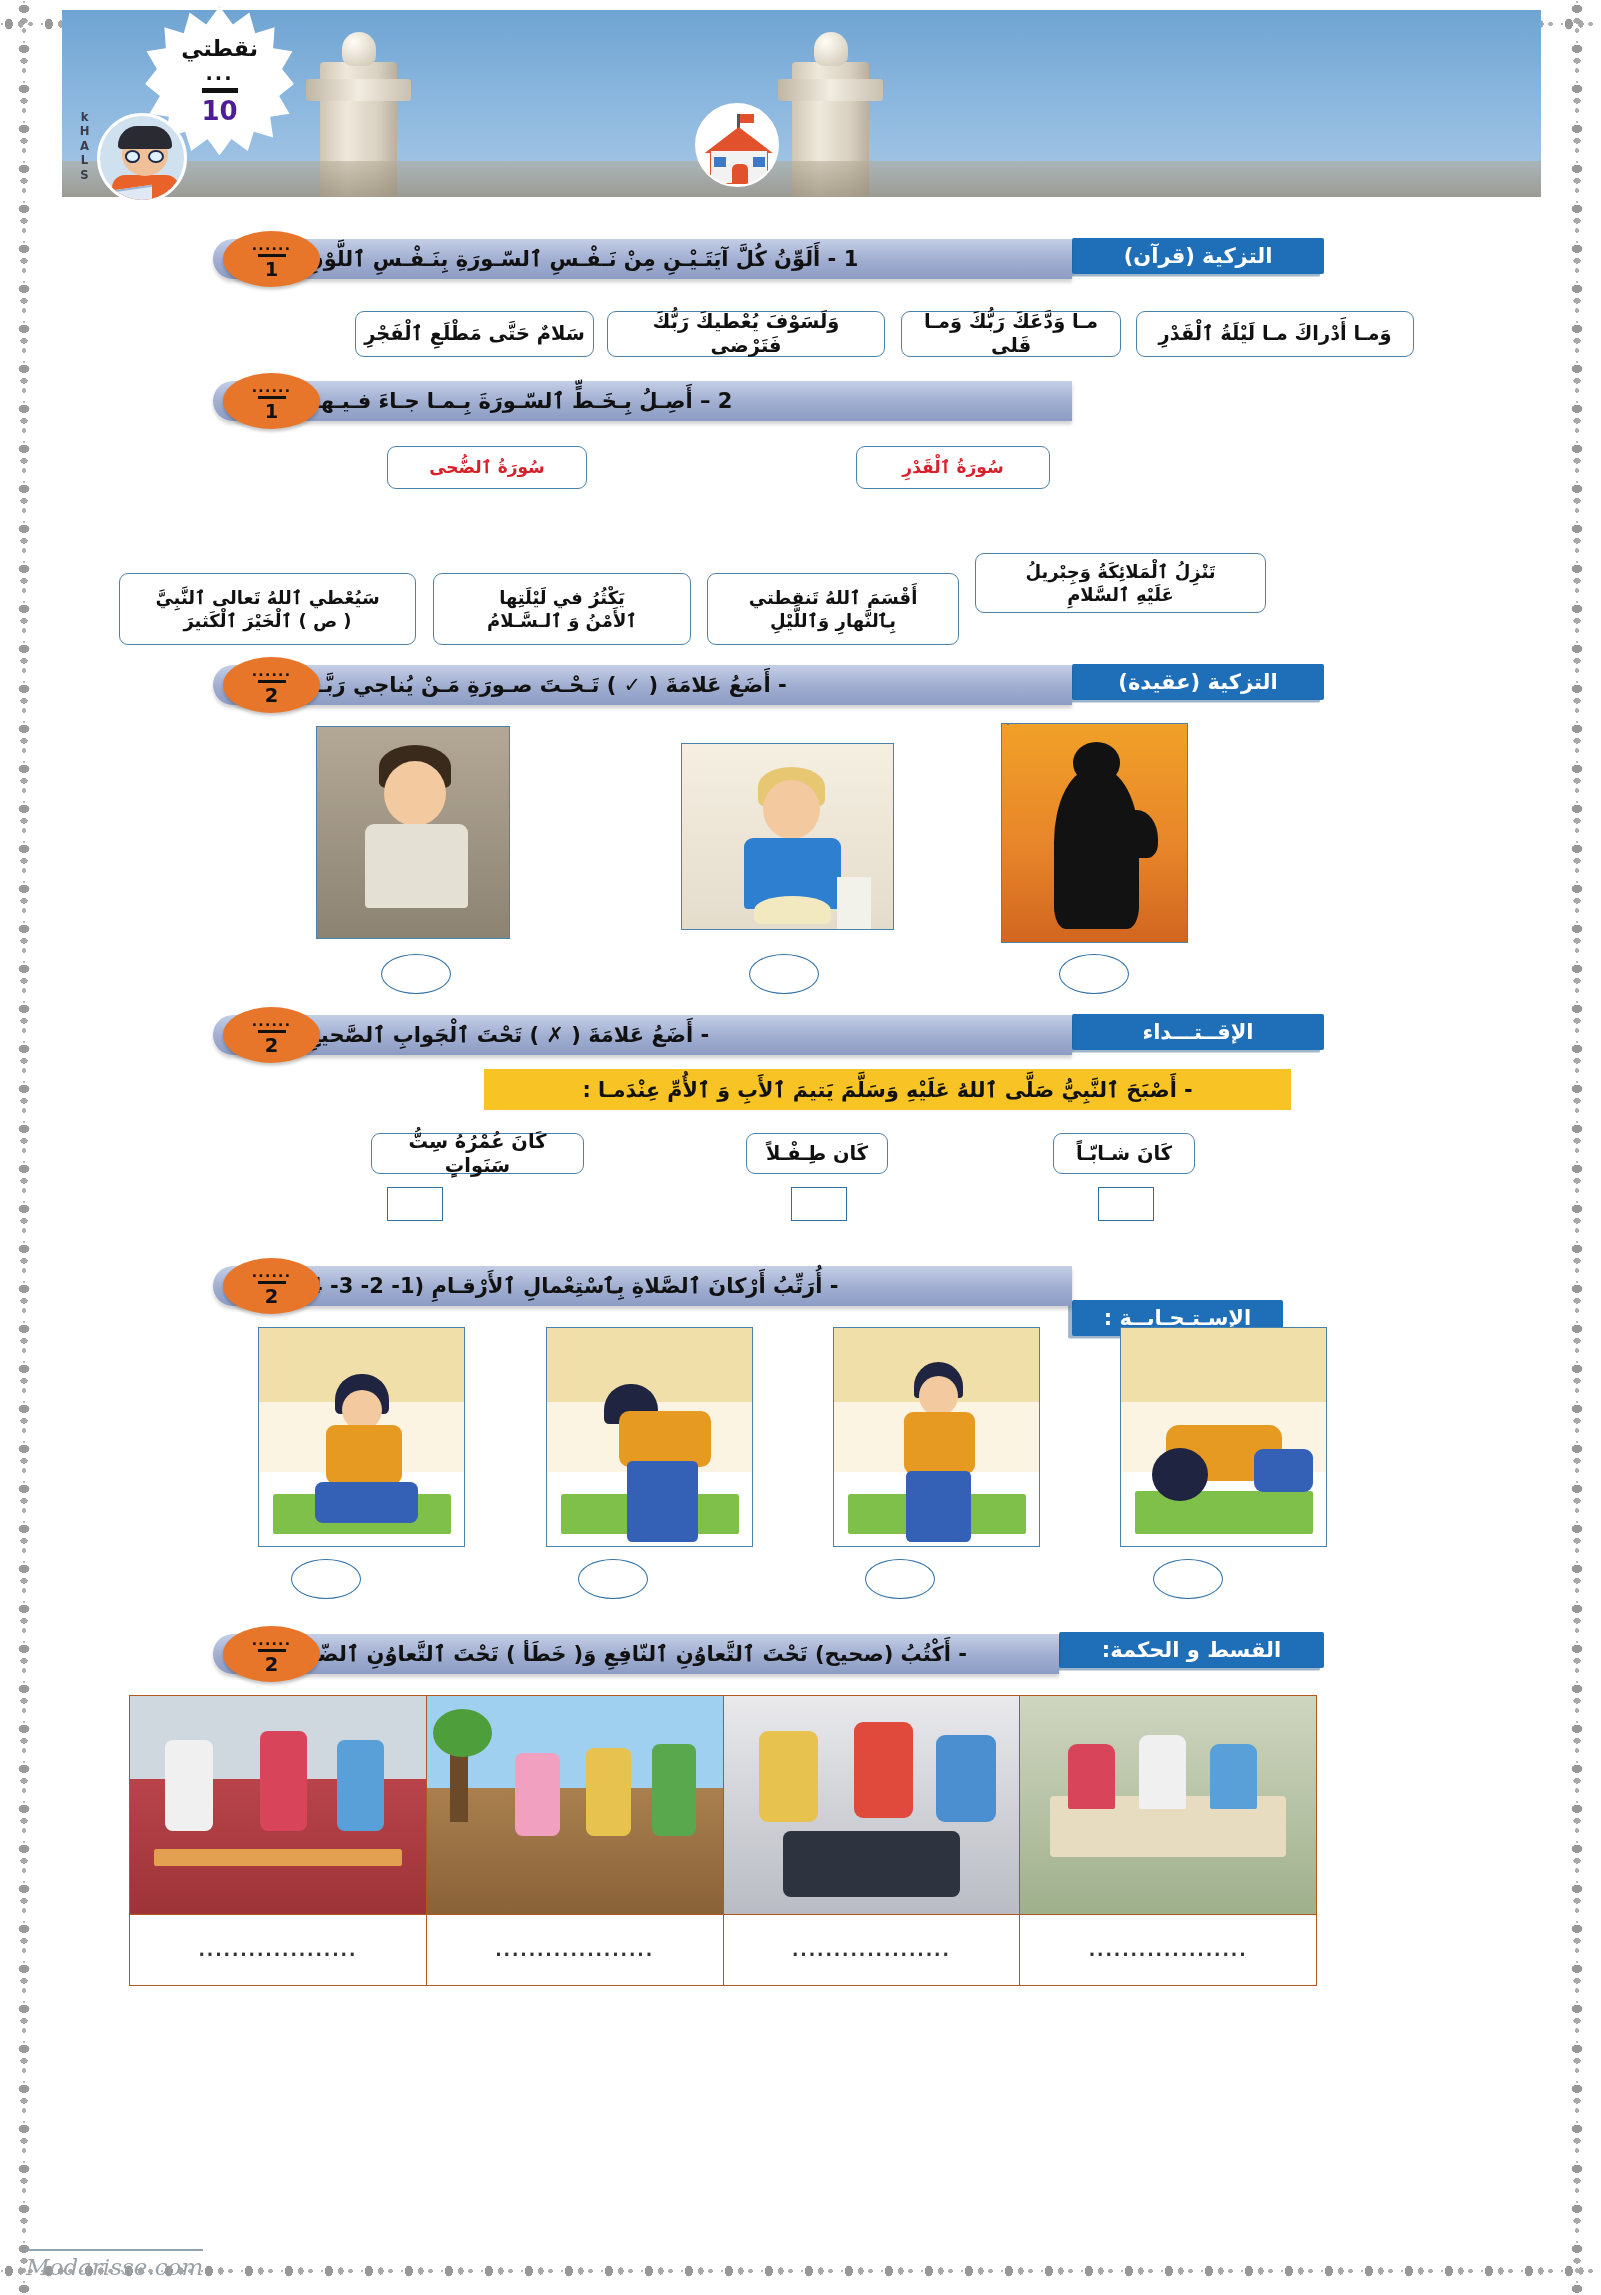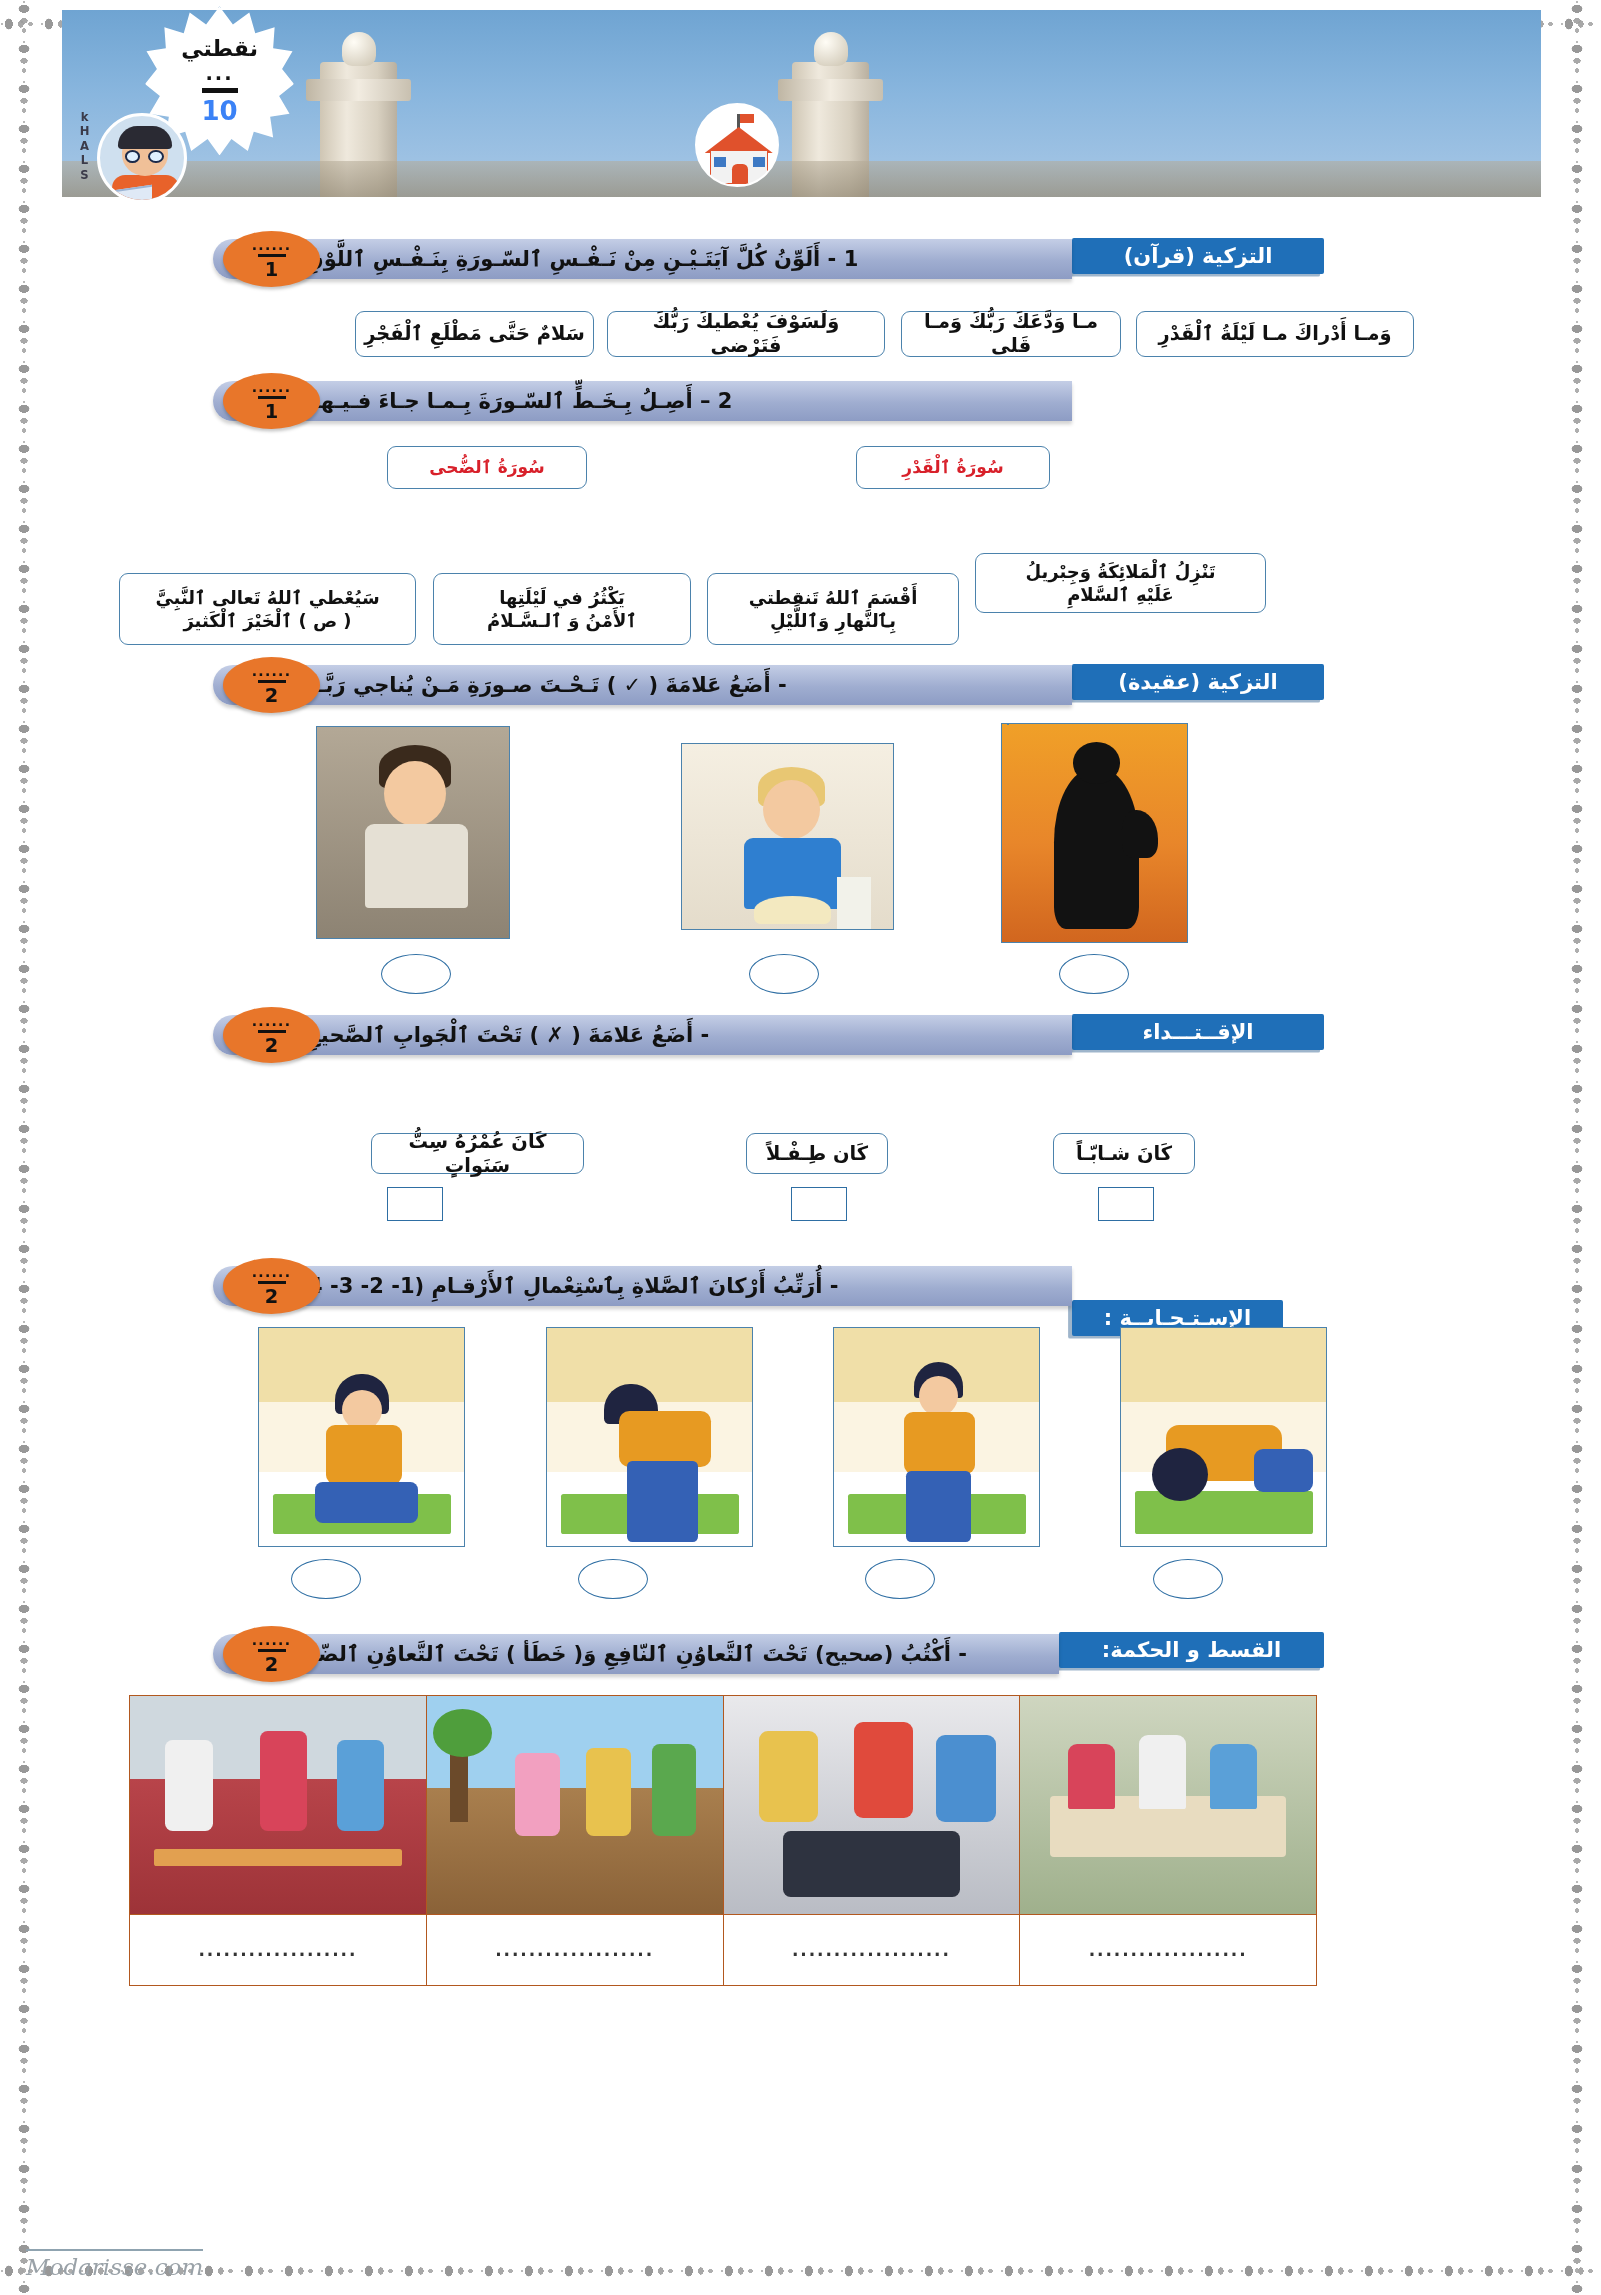--- a/index.html
+++ b/index.html
@@ -102,21 +102,21 @@
     clip-path: polygon(50% 0%,59% 12%,70% 4%,74% 18%,87% 14%,86% 28%,99% 30%,92% 42%,
       100% 52%,90% 60%,97% 72%,84% 74%,86% 88%,73% 84%,69% 97%,58% 89%,50% 100%,
       42% 89%,31% 97%,27% 84%,14% 88%,16% 74%,3% 72%,10% 60%,0% 52%,8% 42%,1% 30%,
       14% 28%,13% 14%,26% 18%,30% 4%,41% 12%);
     box-shadow: 0 0 0 3.2px #3e7cb4;
     display:flex; flex-direction:column; align-items:center; justify-content:center; gap:1.3px;
   }
   .star-badge .sb-label { font-size:22px; font-weight:900; color:#111; }
   .star-badge .sb-dots { font-size:19.4px; font-weight:900; color:#111; letter-spacing:1.9px; }
   .star-badge .sb-rule { width:36px; height:4.5px; background:#111; margin:1.9px 0; }
-  .star-badge .sb-total { font-size:26px; font-weight:900; color:#3b82f6; }
+  .star-badge .sb-total { font-size:26px; font-weight:900; color:#4c1d95; }
 
   .avatar {
     position:absolute; left:97px; top:113px; width:90px; height:90px;
     border-radius:50%; border:3.2px solid #fff; background:#cfe0ef;
     overflow:hidden; z-index:13;
   }
   .avatar .face { position:absolute; left:22px; top:17px; width:46px; height:43px;
     background:#f0c098; border-radius:46% 46% 50% 50%; }
   .avatar .hair { position:absolute; left:18px; top:10.3px; width:54px; height:23px;
     background:#2a2a33; border-radius:27px 27px 5.2px 5.2px; }
@@ -383,20 +383,21 @@
   <div class="section-tab" style="left:1072px; top:1014px; width:252px;">الإقــتـــداء</div>
   <div class="qbar" style="left:213px; top:1015px; width:859px;">
     <span class="qtext">- أَضَعُ عَلامَةَ (  ✗  ) تَحْتَ ٱلْجَوابِ ٱلصَّحيحِ :</span>
   </div>
   <div class="score-oval" style="left:223px; top:1007px;">
     <span class="dots">......</span>
     <span class="rule"></span>
     <span class="den">2</span>
   </div>
 
+  <div class="yellow-band" style="left:484px; top:1069px; width:807px; height:41px;">- أَصْبَحَ ٱلنَّبِيُّ صَلَّى ٱللهُ عَلَيْهِ وَسَلَّمَ يَتيمَ ٱلأَبِ وَ ٱلأُمِّ عِنْدَمـا :</div>
 
   <div class="obox" style="left:1053px; top:1133px; width:142px; height:41px;">كَانَ شـابّـاً</div>
   <div class="obox" style="left:746px; top:1133px; width:142px; height:41px;">كَان طِـفْـلاً</div>
   <div class="obox" style="left:371px; top:1133px; width:213px; height:41px;">كَانَ عُمْرُهُ سِتُّ سَنَواتٍ</div>
 
   <div class="sq-ans" style="left:1098px; top:1187px;"></div>
   <div class="sq-ans" style="left:791px; top:1187px;"></div>
   <div class="sq-ans" style="left:387px; top:1187px;"></div>
 
   <div class="section-tab" style="left:1072px; top:1264px; width:211px;margin-top:36px;">الإسـتـجـابــة  :</div>

